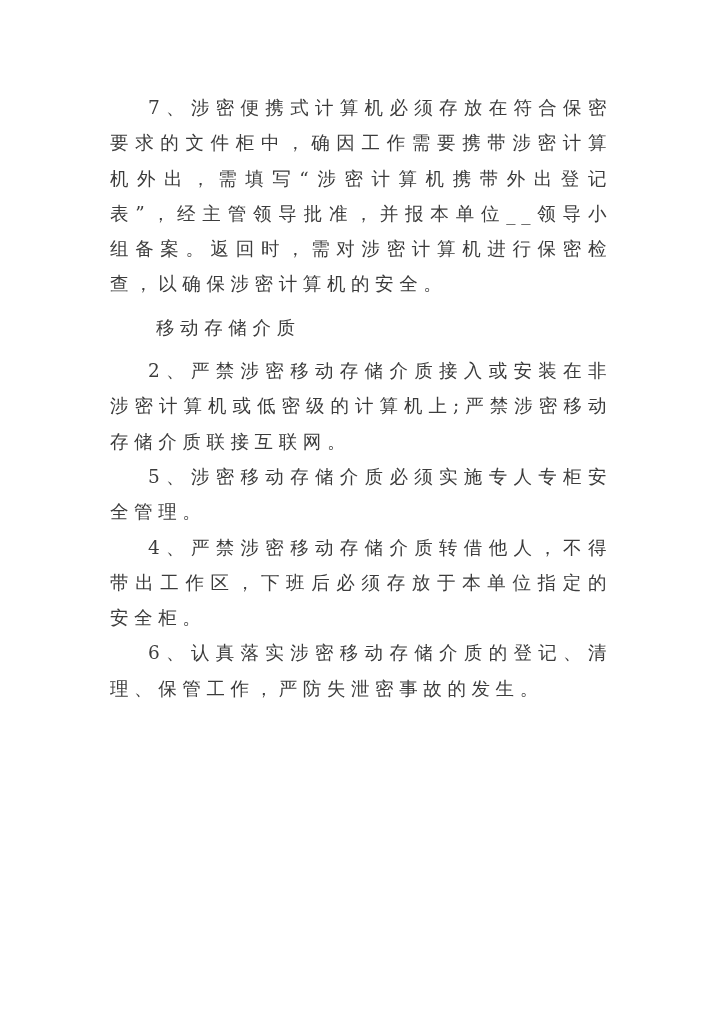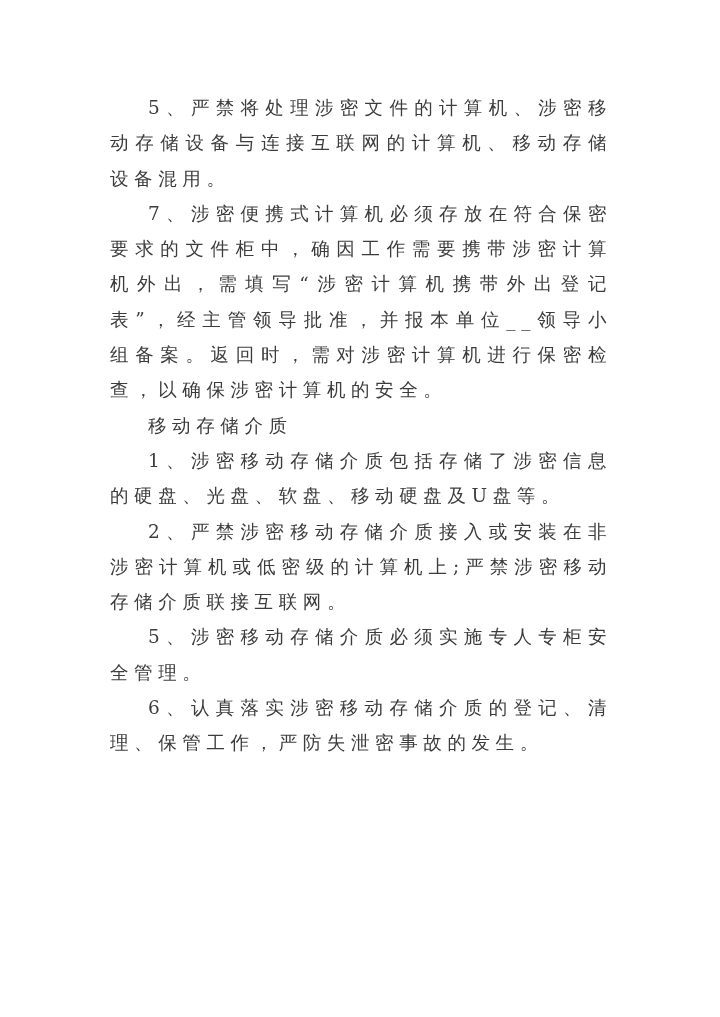--- a/index.html
+++ b/index.html
@@ -4,27 +4,26 @@
   <style>
     html, body { margin:0; padding:0; background:#ffffff; }
     body { width:720px; height:1017px; position:relative; overflow:hidden; }
     .page {
       position:absolute; left:110px; top:90px; width:502px;
       font-family: "DejaVu Serif", "Liberation Serif", serif;
       font-size:18.5px; line-height:35.3px; color:#3c3c3c;
       letter-spacing:5.6px; text-align:justify;
     }
     .para { margin:0; text-indent:38px; }
-    .heading { margin:0; text-indent:38px; }
+    .heading { margin:8px; text-indent:38px; }
   </style>
 </head>
 <body>
 
 <div class="page">
-  <p class="para">5、严禁将处理涉密文件的计算机、涉密移动存储设备与连接互联网的计算机、移动存储设备混用。</p>
   <p class="para">7、涉密便携式计算机必须存放在符合保密要求的文件柜中，确因工作需要携带涉密计算机外出，需填写“涉密计算机携带外出登记表”，经主管领导批准，并报本单位__领导小组备案。返回时，需对涉密计算机进行保密检查，以确保涉密计算机的安全。</p>
   <p class="heading">移动存储介质</p>
-  <p class="para">1、涉密移动存储介质包括存储了涉密信息的硬盘、光盘、软盘、移动硬盘及U盘等。</p>
   <p class="para">2、严禁涉密移动存储介质接入或安装在非涉密计算机或低密级的计算机上;严禁涉密移动存储介质联接互联网。</p>
   <p class="para">5、涉密移动存储介质必须实施专人专柜安全管理。</p>
+  <p class="para">4、严禁涉密移动存储介质转借他人，不得带出工作区，下班后必须存放于本单位指定的安全柜。</p>
   <p class="para">6、认真落实涉密移动存储介质的登记、清理、保管工作，严防失泄密事故的发生。</p>
 
 </div>
 
 </body></html>

